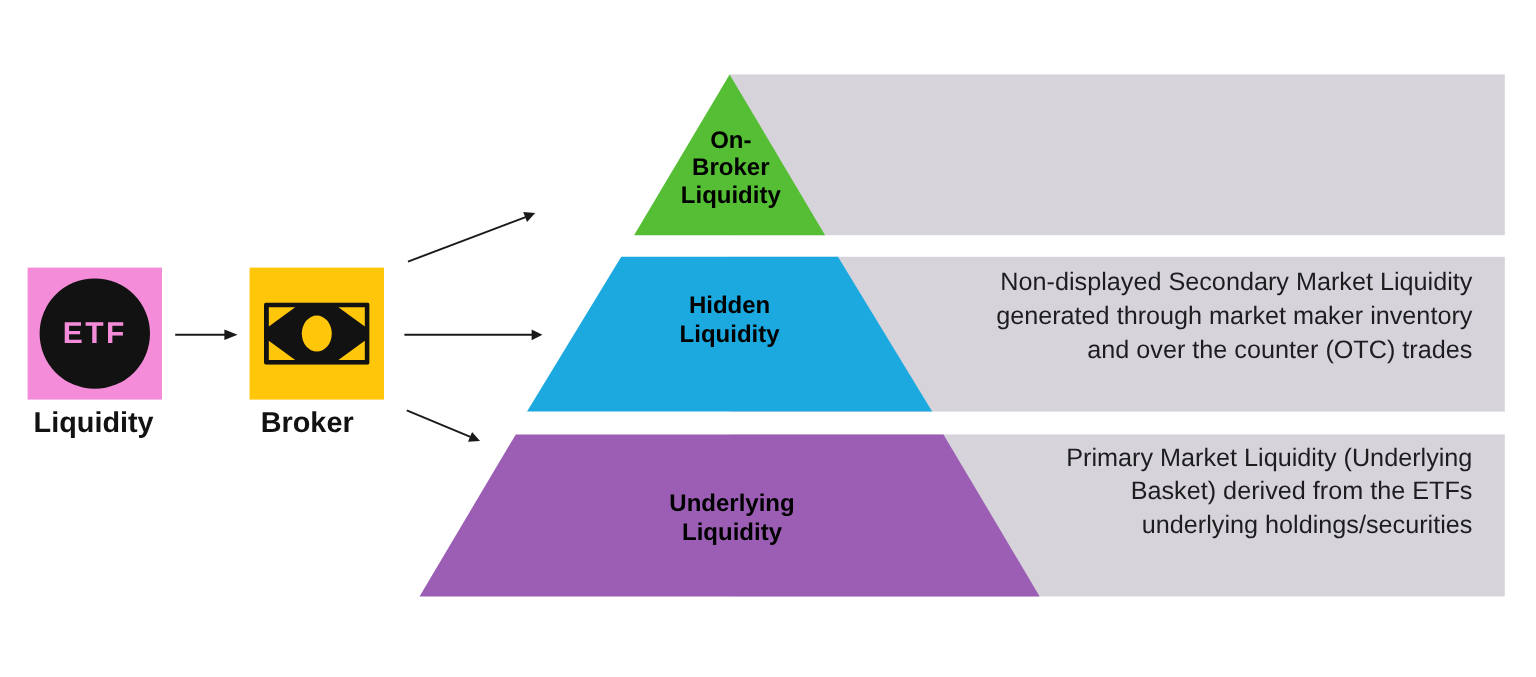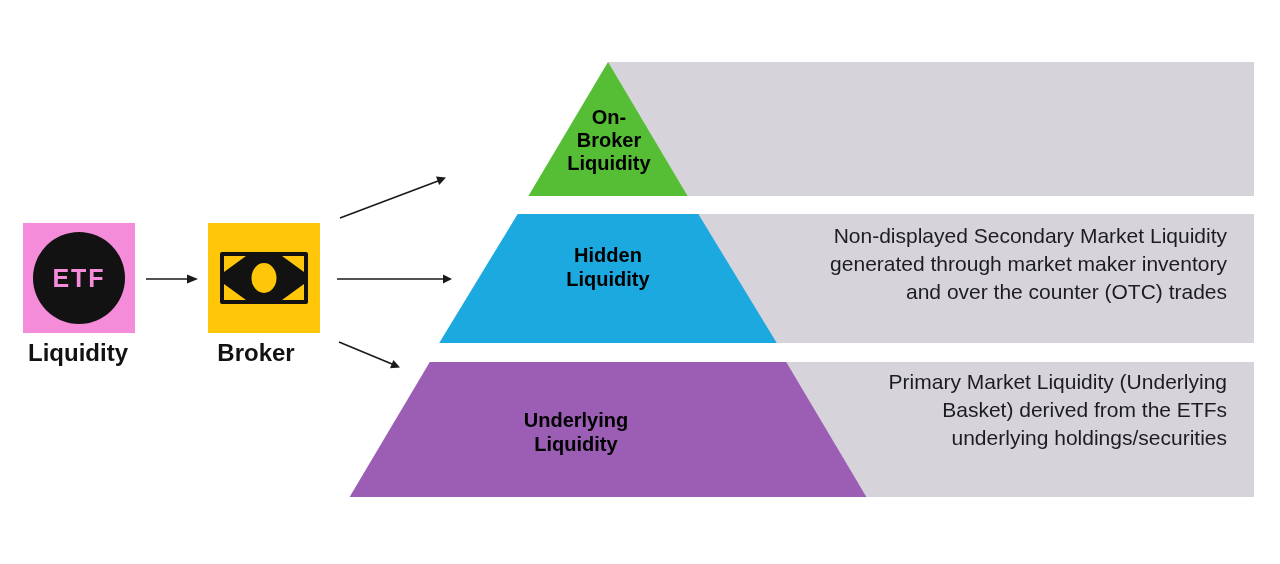--- a/index.html
+++ b/index.html
@@ -72,21 +72,21 @@
     transform: translateX(-50%);
     font-weight: 700;
     font-size: 20px;
     line-height: 23px;
     color: #000000;
     text-align: center;
     white-space: pre-line;
   }
   .level-name-1 { left: 609px; top: 106px; }
   .level-name-2 { left: 608px; top: 243px; line-height: 24px; }
-  .level-name-3 { left: 576px; top: 408px; line-height: 24px; }
+  .level-name-3 { left: 610px; top: 408px; line-height: 24px; }
   
   .level-desc {
     position: absolute;
     right: 53px;
     width: 560px;
     display: flex;
     align-items: center;
     justify-content: flex-end;
     text-align: right;
     font-size: 21px;

